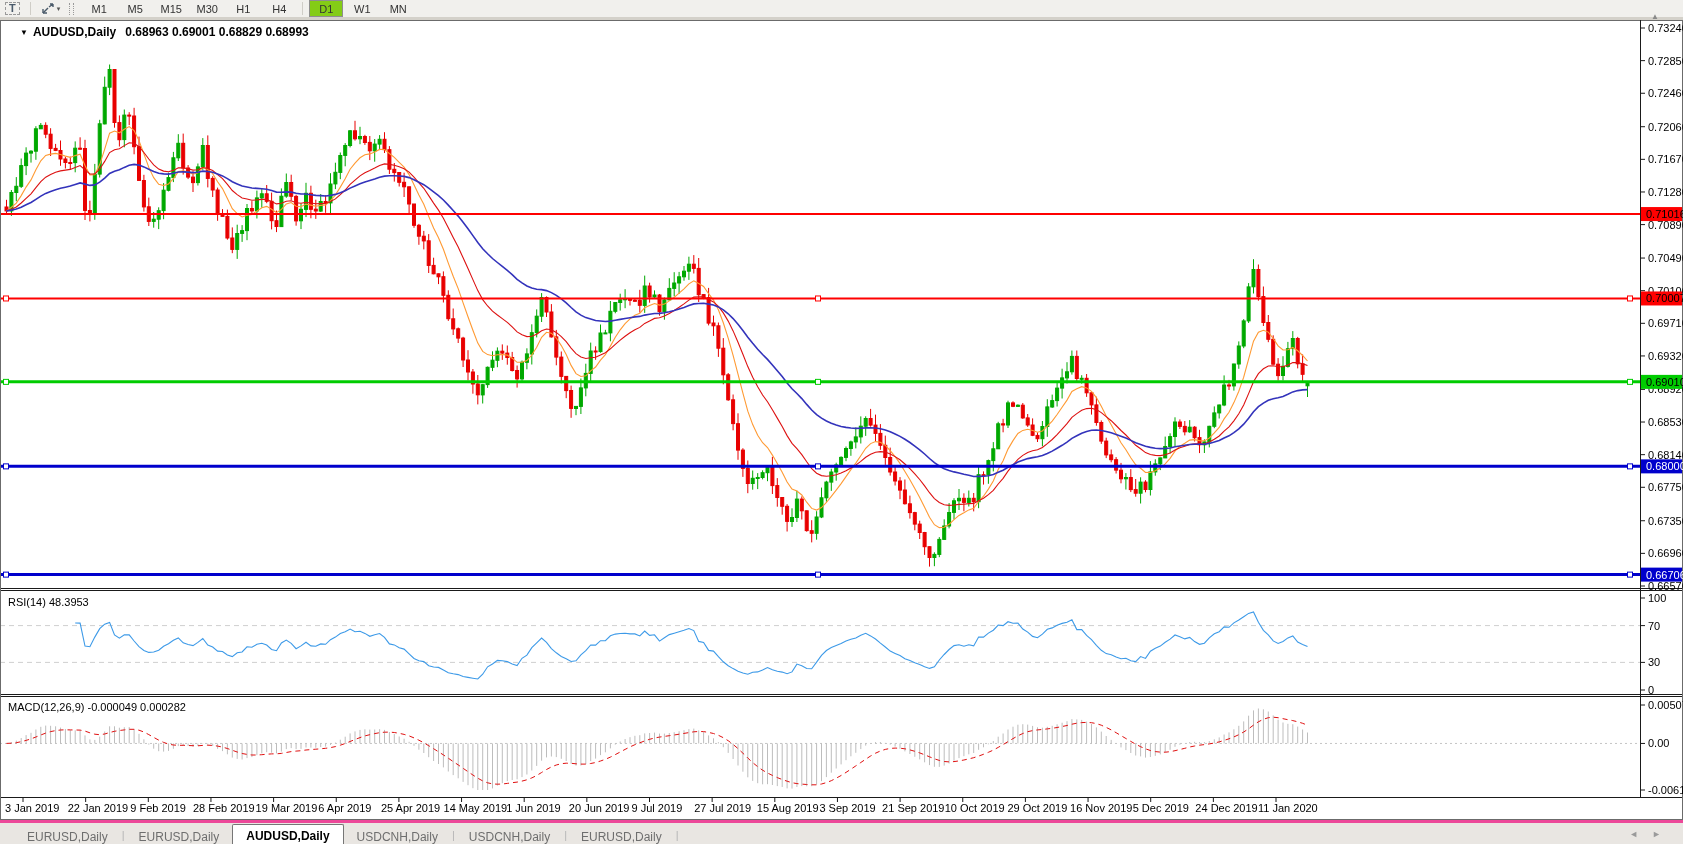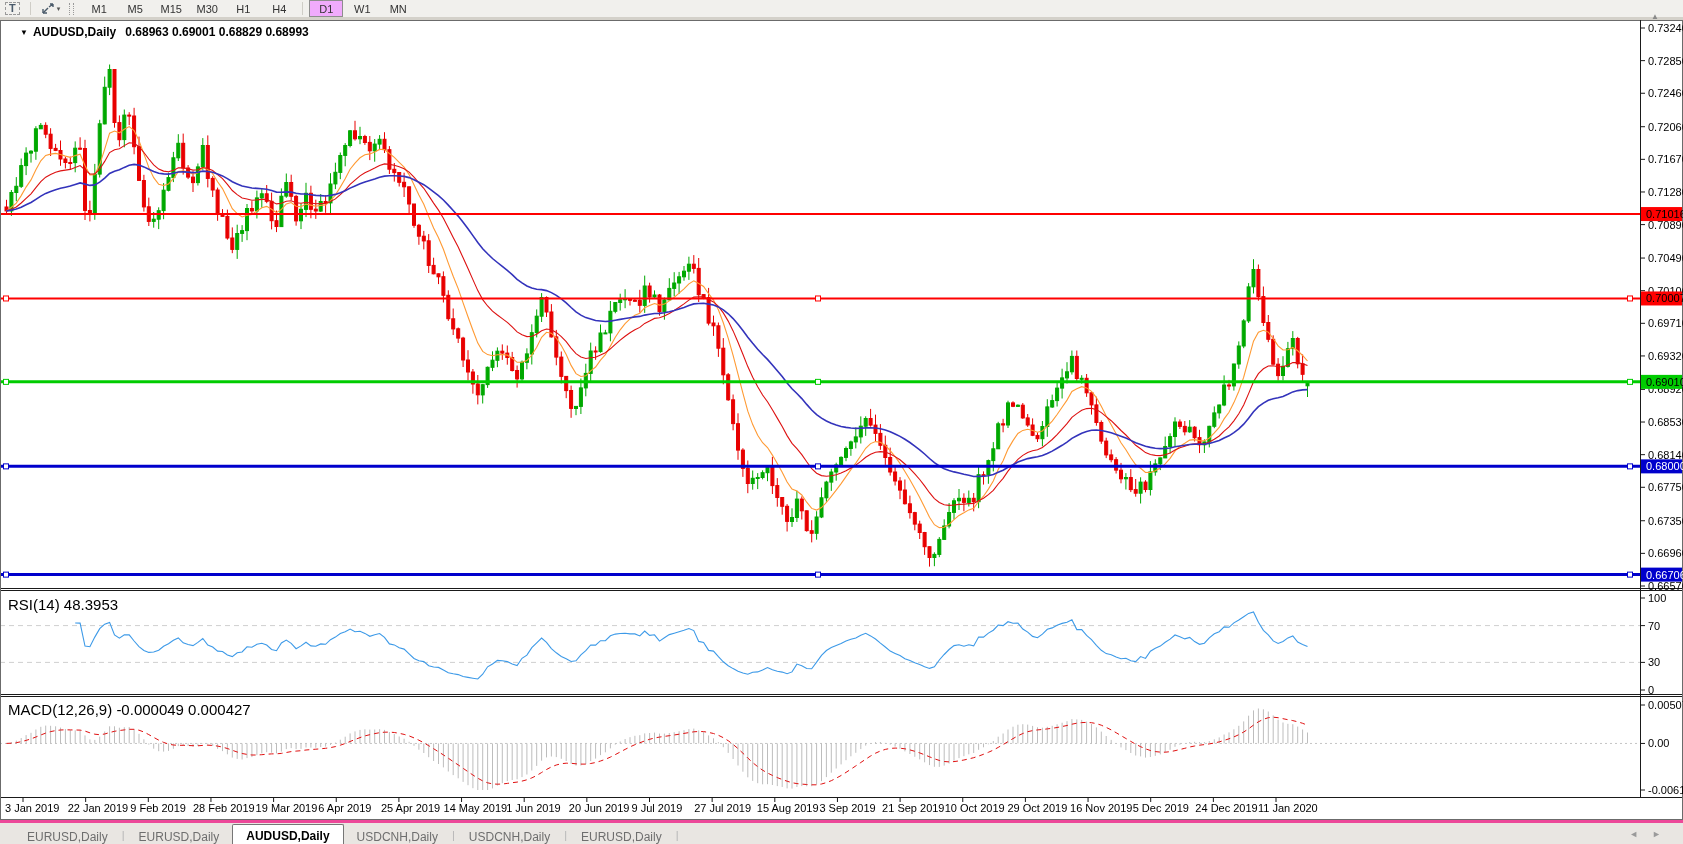--- a/index.html
+++ b/index.html
@@ -9,31 +9,31 @@
   .toolbar{position:absolute;left:0;top:0;width:1683px;height:17px;background:#f1f0ed;
            border-bottom:1px solid #d8d5ce;display:flex;align-items:center;font-size:11px;color:#222;}
   .tool-btn{height:15px;display:flex;align-items:center;justify-content:center;background:transparent;
             border:1px solid transparent;padding:0 3px;margin:0 1px;cursor:default;font-size:11px;color:#333;}
   .t-inner{border:1px dashed #9a9a9a;padding:0 3px;font-weight:bold;color:#4a5a6a;line-height:11px;}
   .caret{font-size:7px;color:#555;margin-left:2px;}
   .tb-sep{width:1px;height:13px;background:#cfcdc7;margin:0 5px;}
   .tb-grip{width:3px;height:12px;border-left:1px dotted #999;border-right:1px dotted #999;margin:0 7px 0 4px;}
   .tf-btn{height:15px;min-width:24px;display:flex;align-items:center;justify-content:center;
           border:1px solid transparent;background:transparent;font-size:11px;color:#333;padding:0 4px;margin:0 1px;}
-  .tf-btn.active{background:#f0abfc;border:1px solid #8e8e8e;}
+  .tf-btn.active{background:#84cc16;border:1px solid #8e8e8e;}
   
   .gapstrip{position:absolute;left:0;top:17px;width:1683px;height:3px;background:#d4d1ca;}
   .scrollup{position:absolute;right:24px;top:-5px;font-size:8px;color:#8a8a8a;}
   
   .chart-window{position:absolute;left:0;top:20px;width:1683px;height:800px;background:#fff;}
   #chart-svg{position:absolute;left:0;top:0;}
   .chart-title{position:absolute;left:20px;top:5px;font-size:12px;font-weight:bold;color:#000;pointer-events:none;}
   .chart-title .collapse{font-size:8px;vertical-align:1px;margin-right:5px;}
   .chart-title .ohlc{margin-left:9px;}
-  .pane-label{position:absolute;left:8px;font-size:15px;color:#000;pointer-events:none;}
+  .pane-label{position:absolute;left:8px;font-size:11px;color:#000;pointer-events:none;}
   #rsi-label{top:576px;}
   #macd-label{top:681px;}
   
   .tabbar{position:absolute;left:0;top:820px;width:1683px;height:24px;background:#e9e6e2;
           border-top:3px solid #ec4899;box-sizing:border-box;}
   #tabs{display:flex;align-items:flex-end;height:23px;padding-left:14px;}
   .tab{height:19px;display:flex;align-items:center;padding:0 13px;font-size:12px;color:#6e6e6e;cursor:default;}
   .tab.active{background:#fff;border:1px solid #767676;border-bottom:1px solid #fff;color:#000;font-weight:bold;
               height:21px;border-radius:2px 2px 0 0;margin-bottom:-1px;}
   .tab-div{color:#b5b5b5;font-size:11px;align-self:center;margin:0 1px;}
@@ -1026,21 +1026,21 @@
       </svg>
     <div class="chart-title">
       <span class="collapse">▼</span><span>AUDUSD,Daily</span><span class="ohlc">0.68963 0.69001 0.68829 0.68993</span>
     </div>
     <div class="pane-label" id="rsi-label">
       <span>RSI(14)</span>
       <span>48.3953</span>
     </div>
     <div class="pane-label" id="macd-label">
       <span>MACD(12,26,9)</span>
-      <span>-0.000049 0.000427</span>
+      <span>-0.000049 0.000282</span>
     </div>
   </div>
 
   <div class="tabbar">
     <div id="tabs">
         <div class="tab">EURUSD,Daily</div>
         <span class="tab-div">|</span>
         <div class="tab">EURUSD,Daily</div>
         <div class="tab active">AUDUSD,Daily</div>
         <div class="tab">USDCNH,Daily</div>

